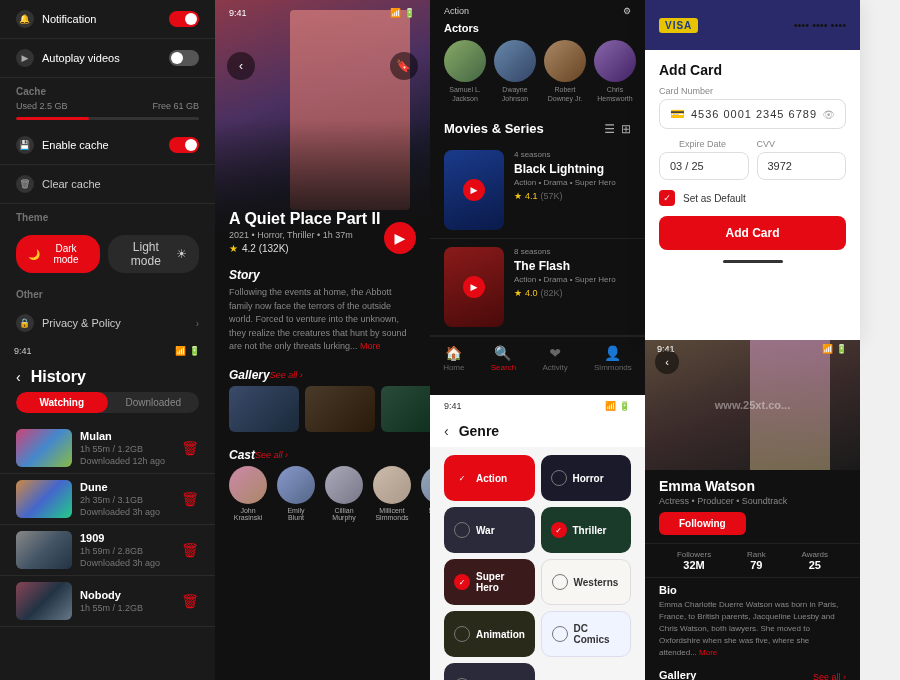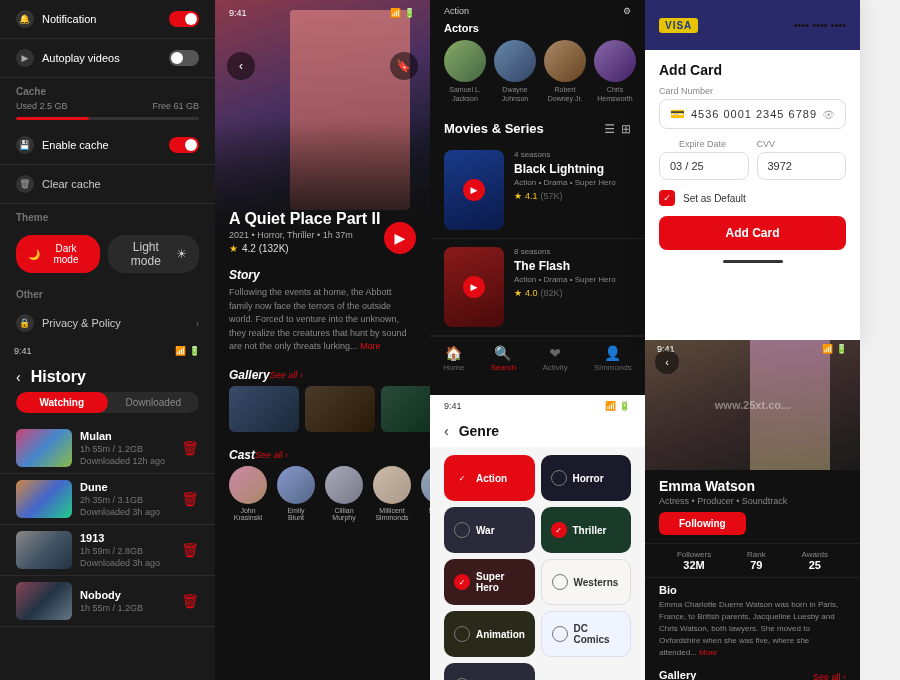--- a/index.html
+++ b/index.html
@@ -579,21 +579,21 @@
       <div class="history-meta">2h 35m / 3.1GB</div>
       <div class="history-meta">Downloaded 3h ago</div>
     </div>
     <span class="history-delete">🗑</span>
   </div>
   <div class="history-item">
     <div class="history-thumb">
       <div class="thumb-gradient3"></div>
     </div>
     <div class="history-info">
-      <div class="history-name">1913</div>
+      <div class="history-name">1909</div>
       <div class="history-meta">1h 59m / 2.8GB</div>
       <div class="history-meta">Downloaded 3h ago</div>
     </div>
     <span class="history-delete">🗑</span>
   </div>
   <div class="history-item">
     <div class="history-thumb">
       <div class="thumb-gradient4"></div>
     </div>
     <div class="history-info">

